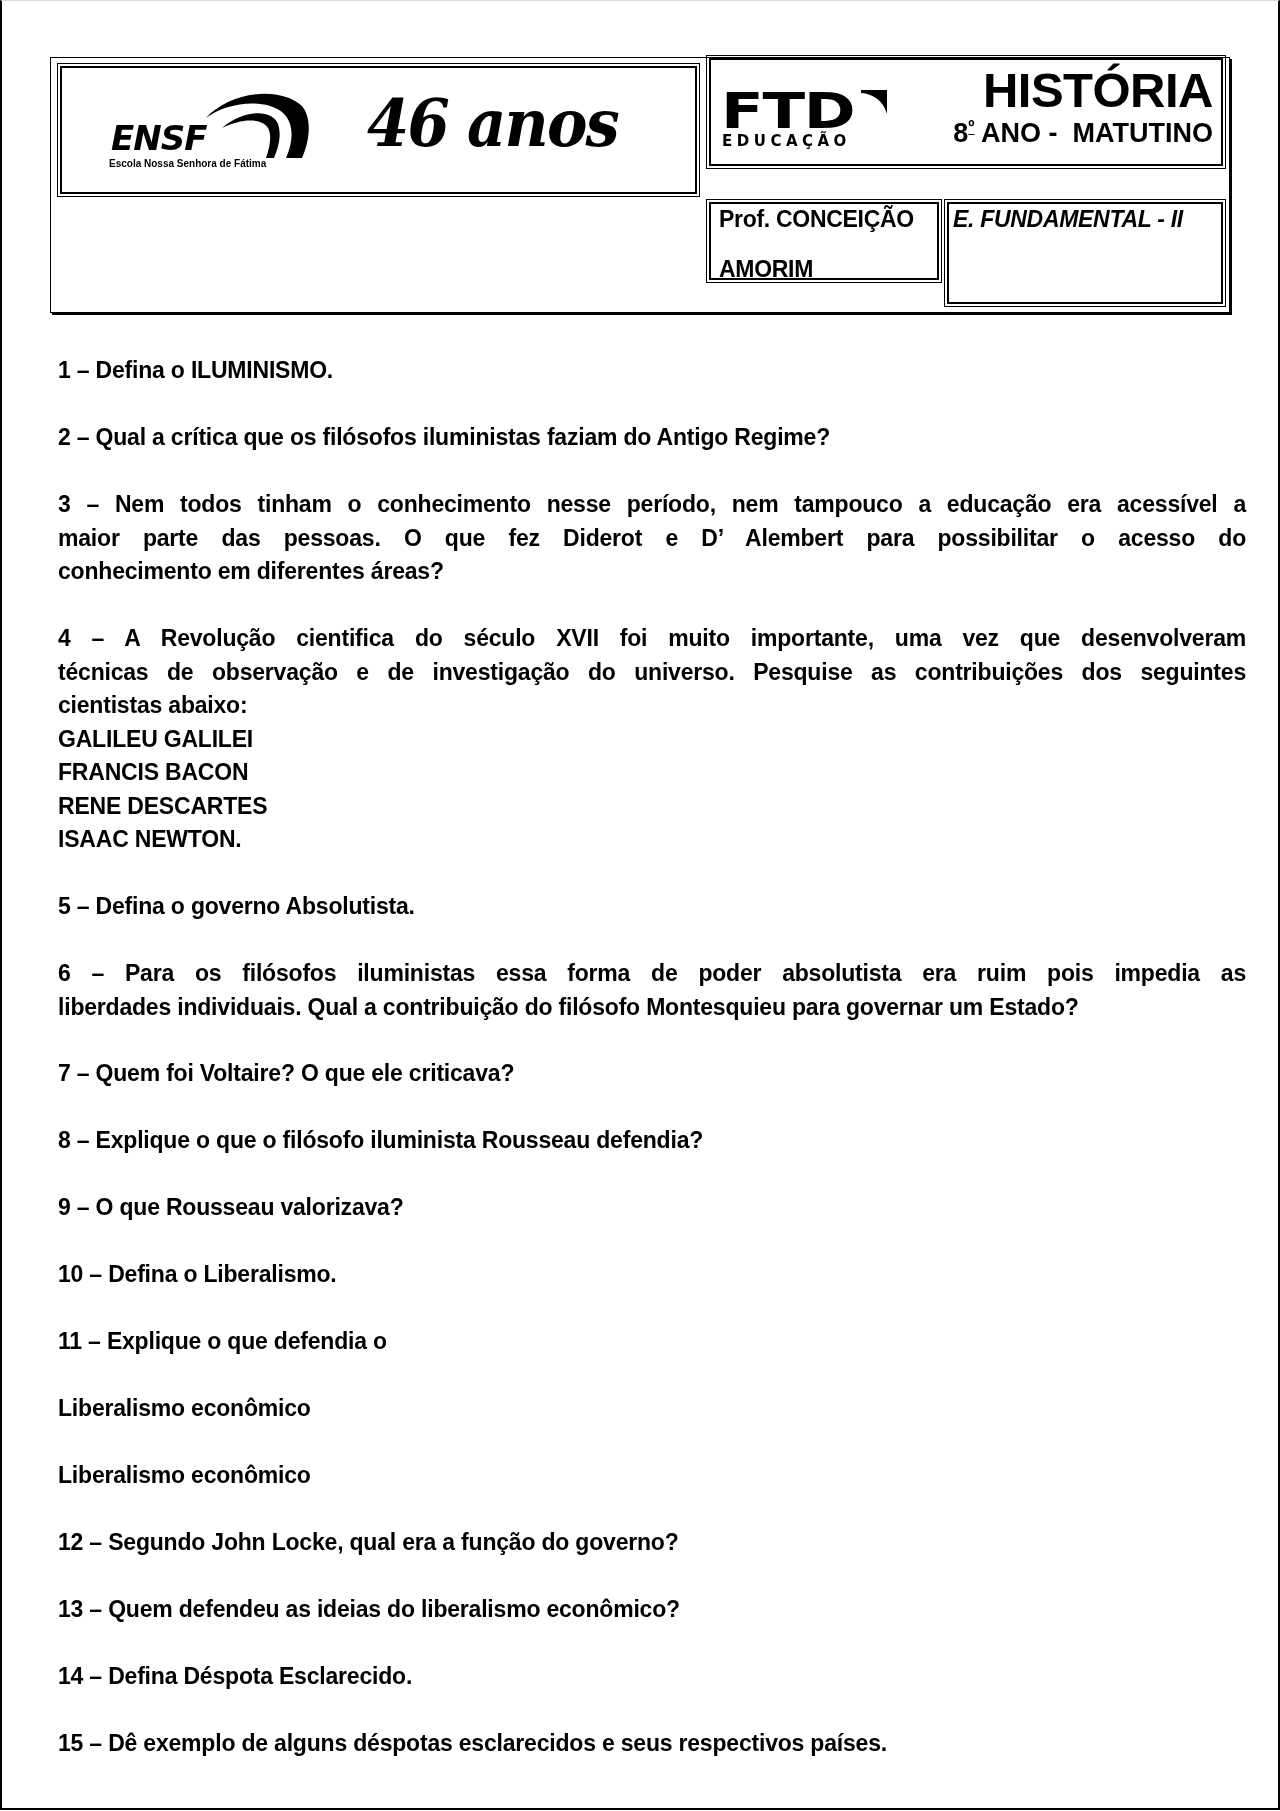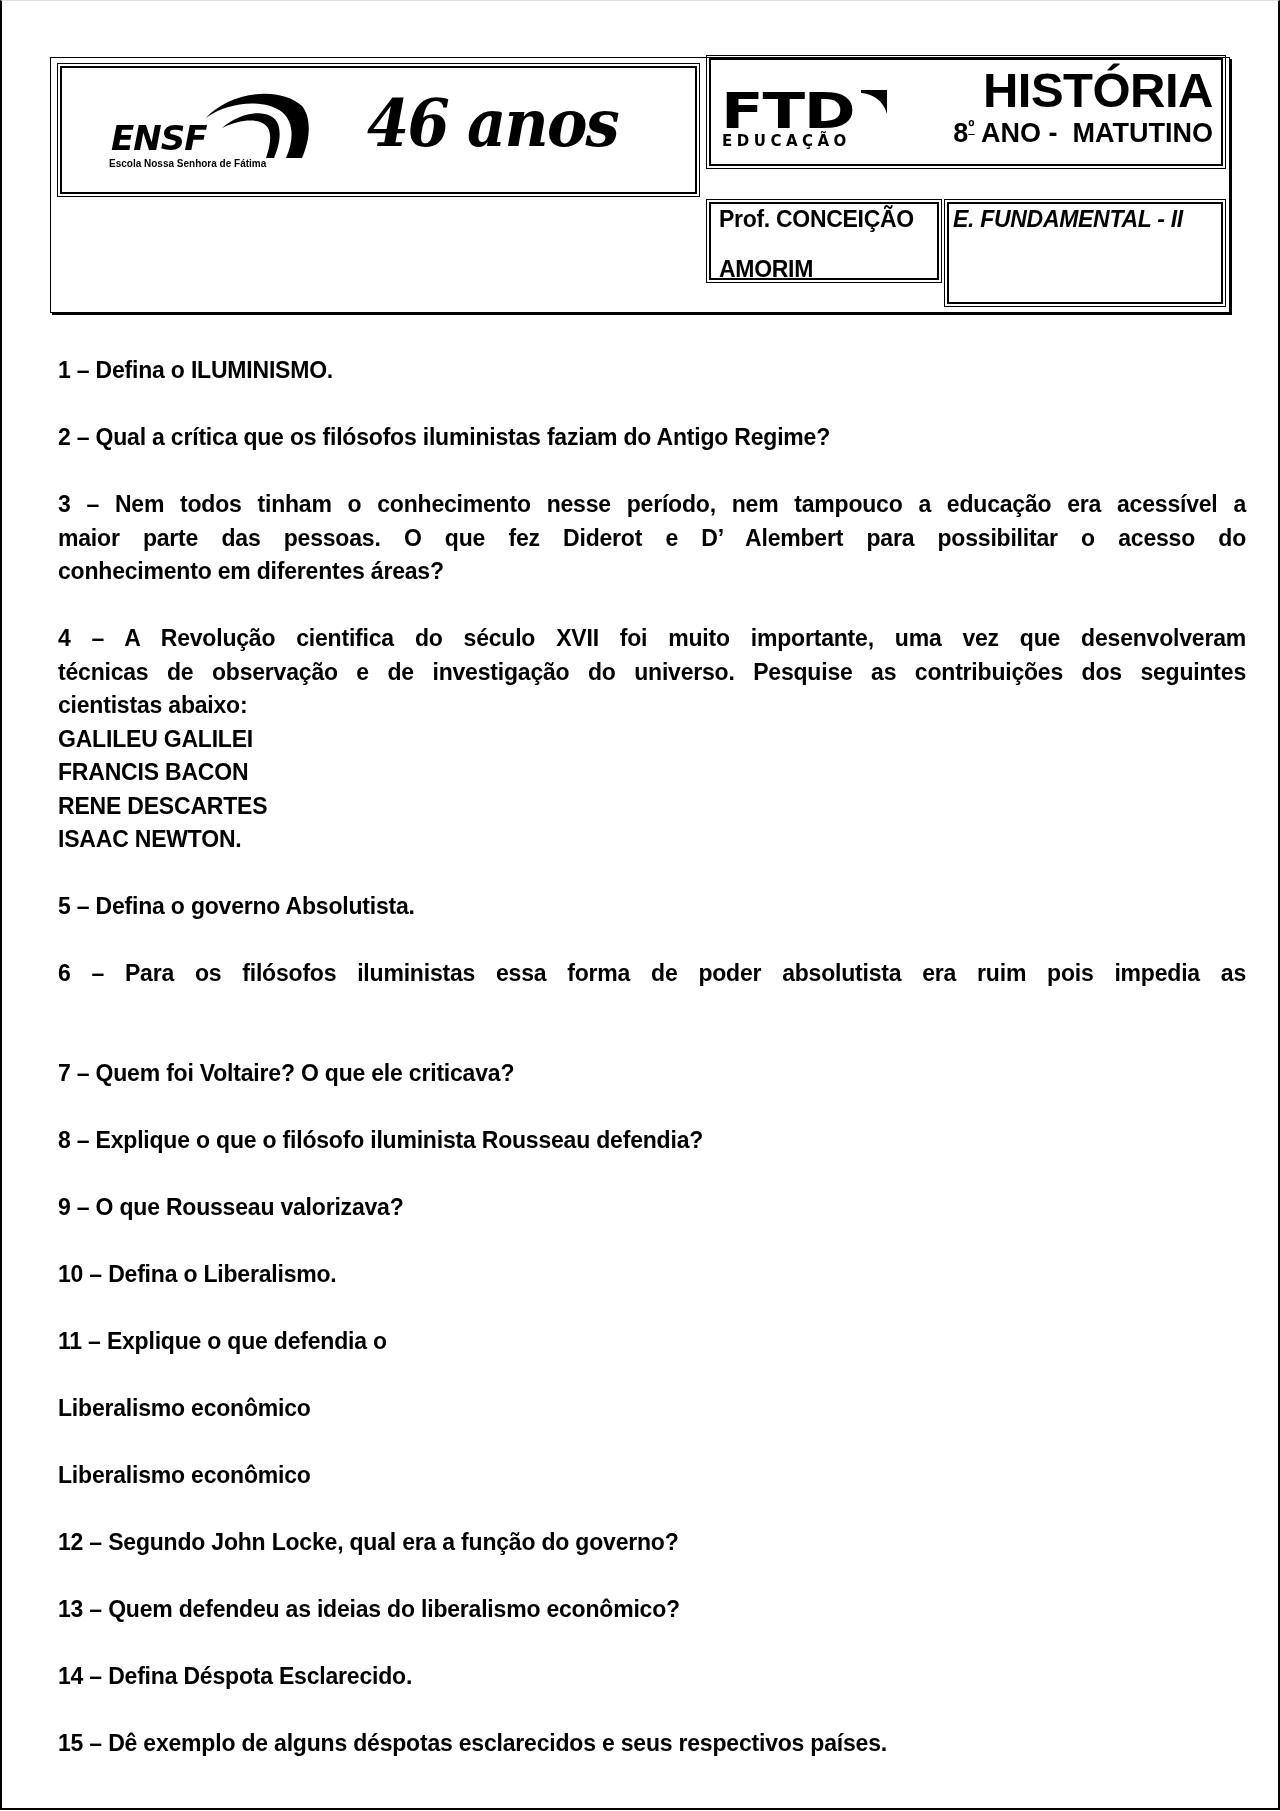--- a/index.html
+++ b/index.html
@@ -139,20 +139,21 @@
     <span class="line">GALILEU GALILEI</span>
     <span class="line">FRANCIS BACON</span>
     <span class="line">RENE DESCARTES</span>
     <span class="line">ISAAC NEWTON.</span>
   </div>
   <div class="q" style="top:536px">
     <span class="line">5 – Defina o governo Absolutista.</span>
   </div>
   <div class="q" style="top:603px">
     <span class="line justify">6 – Para os filósofos iluministas essa forma de poder absolutista era ruim pois impedia as</span>
+    <span class="line">liberdades individuais. Qual a contribuição do filósofo Montesquieu para governar um Estado?</span>
   </div>
   <div class="q" style="top:703px">
     <span class="line">7 – Quem foi Voltaire? O que ele criticava?</span>
   </div>
   <div class="q" style="top:770px">
     <span class="line">8 – Explique o que o filósofo iluminista Rousseau defendia?</span>
   </div>
   <div class="q" style="top:837px">
     <span class="line">9 – O que Rousseau valorizava?</span>
   </div>

